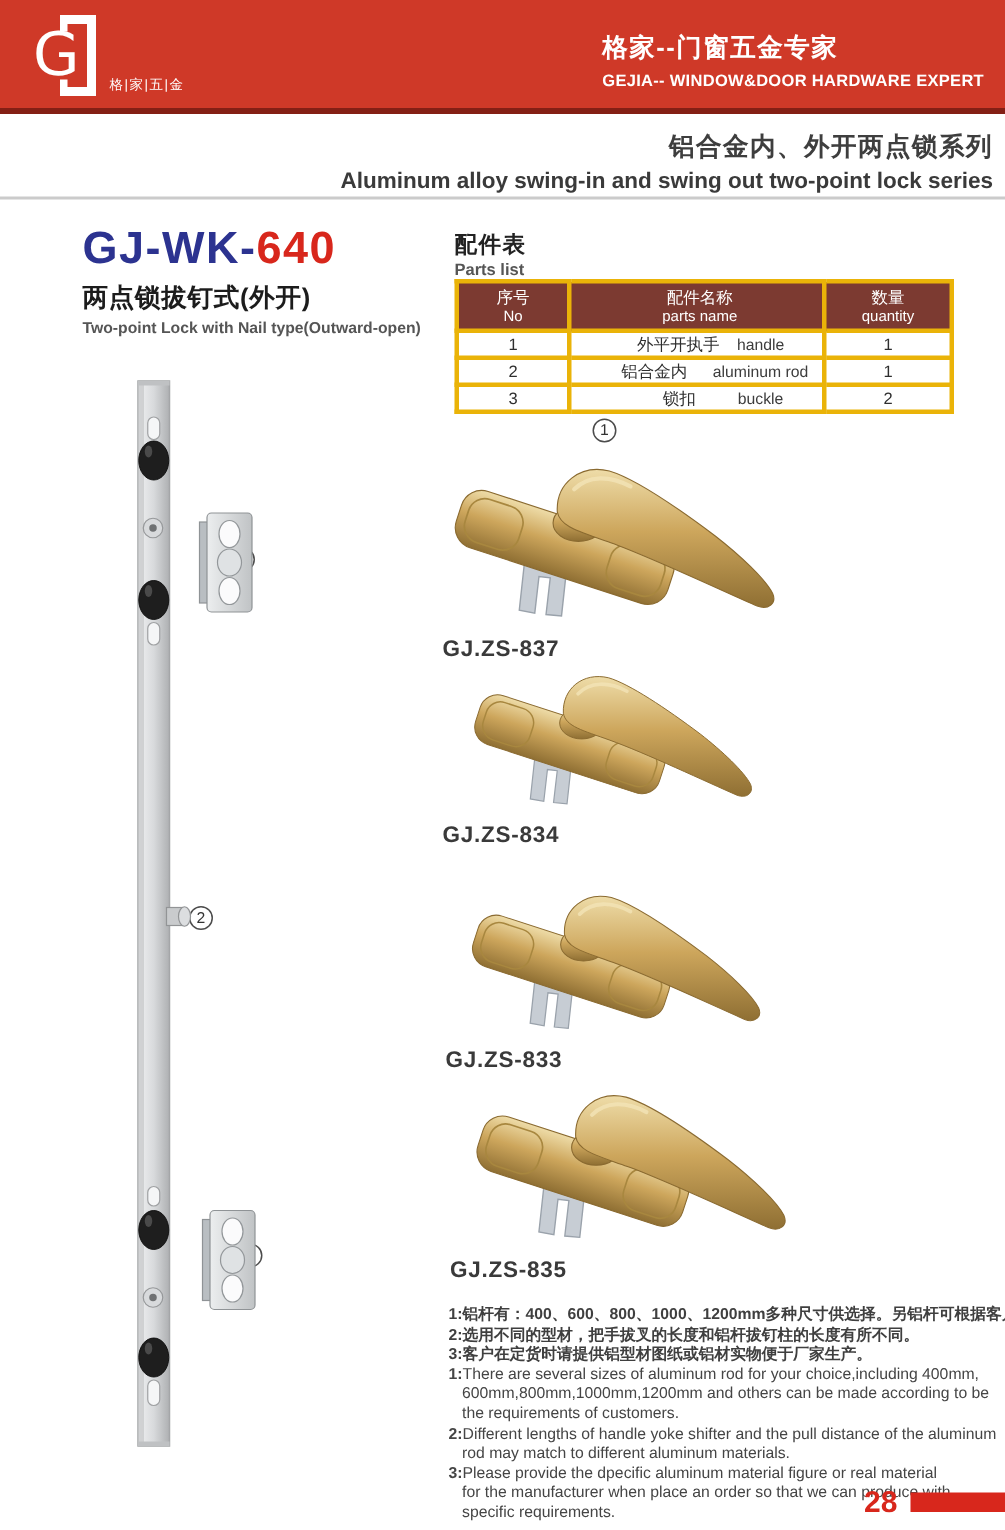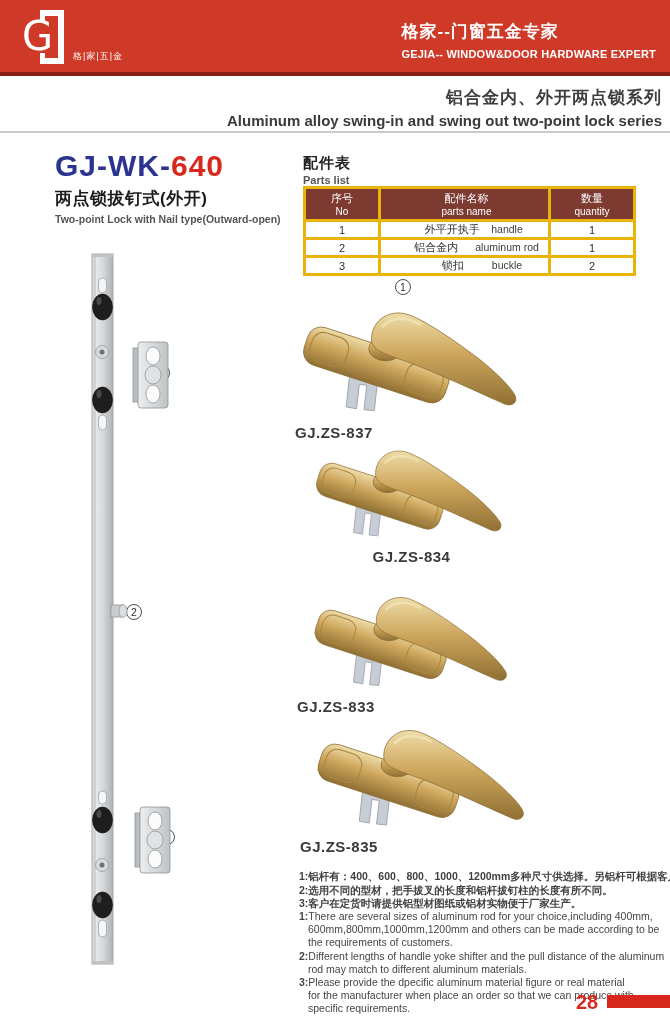--- a/index.html
+++ b/index.html
@@ -253,21 +253,21 @@
     <use href="#plate-shape" x="79" y="559"></use>
   </svg>
 
   <figure class="handle-fig" style="left:290px; top:298px;">
     <svg width="240" height="122" viewBox="0 0 250 130">
         <use href="#handle-shape"></use>
       </svg>
     <figcaption class="model-label">GJ.ZS-837</figcaption>
   </figure>
 
-  <figure class="handle-fig" style="left:290px; top:438px;text-align:center;">
+  <figure class="handle-fig" style="left:290px; top:438px;">
     <svg width="238" height="106" viewBox="0 0 250 130">
         <use href="#handle-shape"></use>
       </svg>
     <figcaption class="model-label">GJ.ZS-834</figcaption>
   </figure>
 
   <figure class="handle-fig" style="left:292px; top:584px;">
     <svg width="238" height="110" viewBox="0 0 250 130">
         <use href="#handle-shape"></use>
       </svg>

